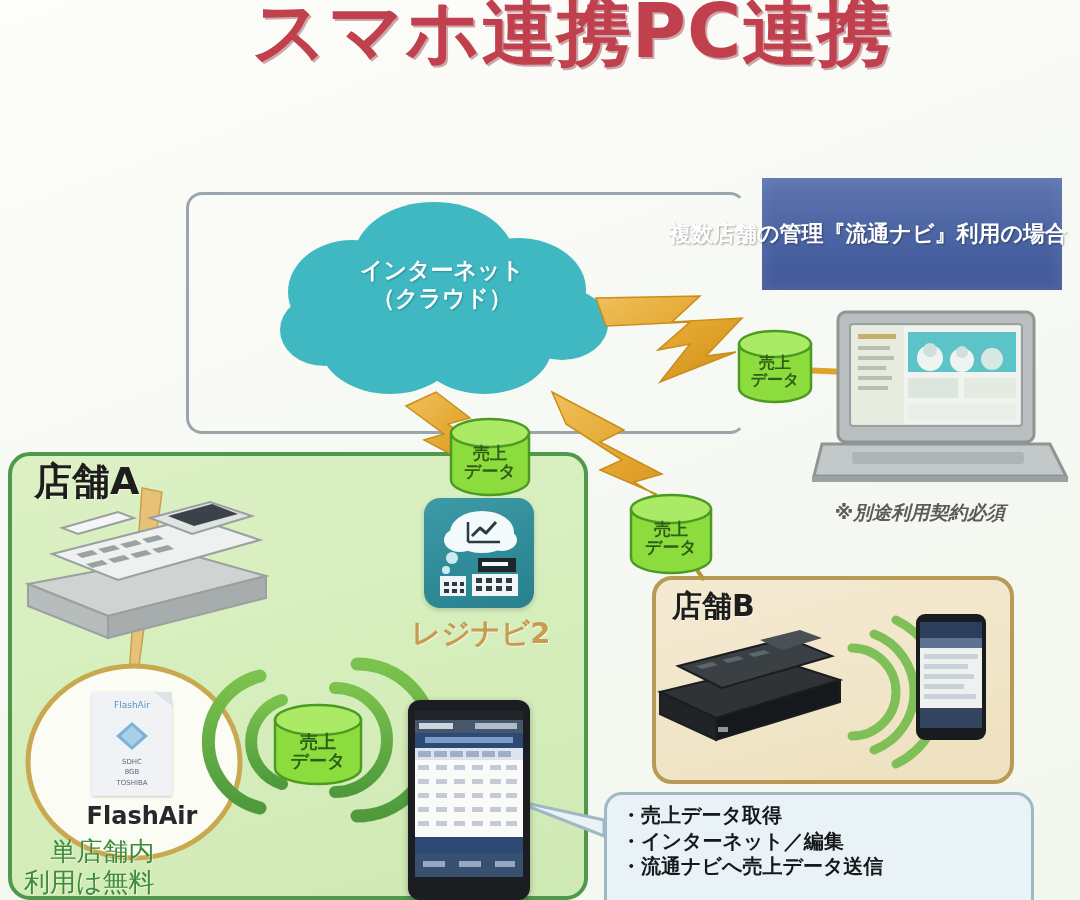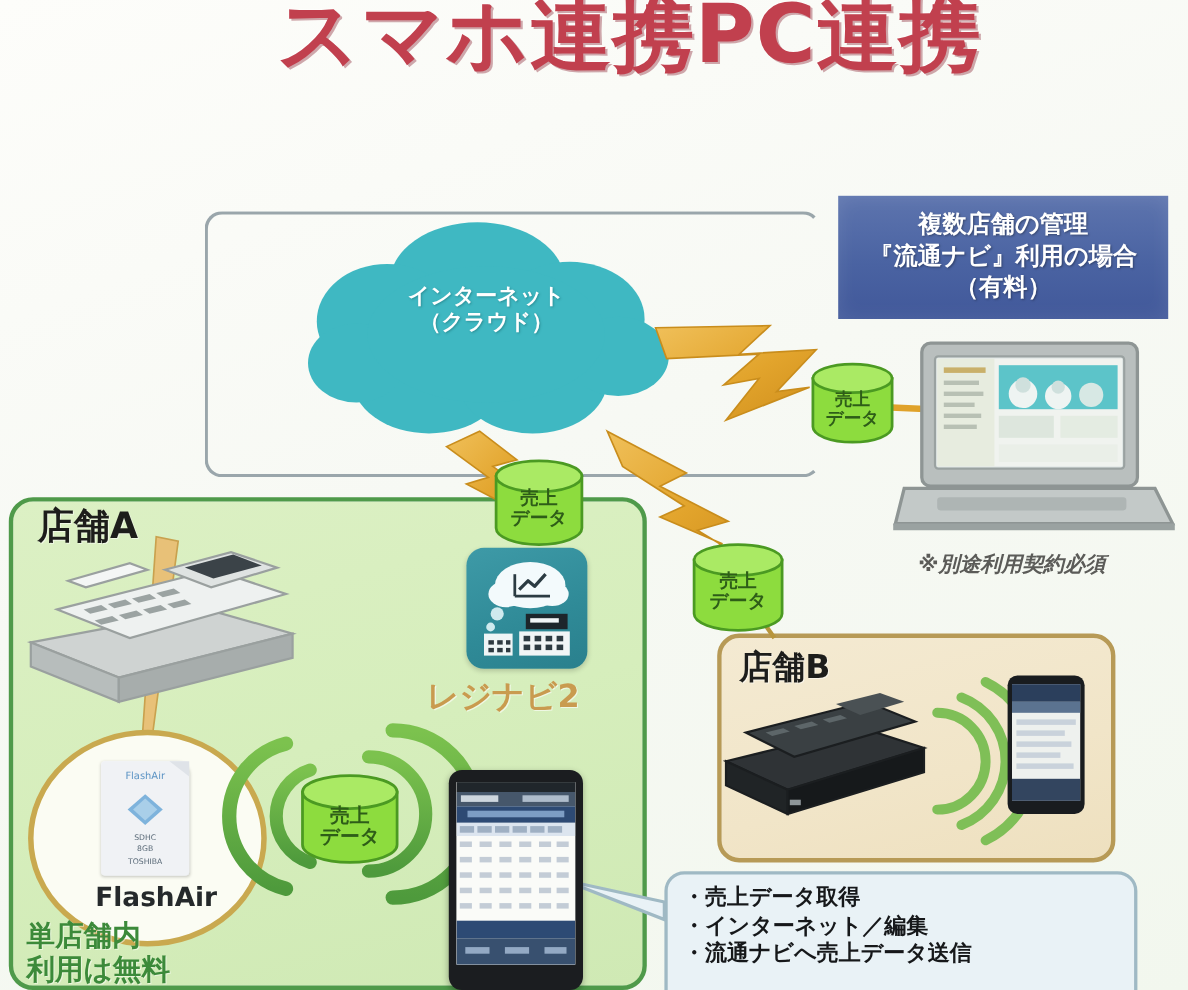--- a/index.html
+++ b/index.html
@@ -57,36 +57,36 @@
     width: 360px; height: 220px;
     z-index: 6;
   }
   .cloud-label {
     position: absolute;
     left: 0; top: 60px;
     width: 360px;
     text-align: center;
     color: #ffffff;
     font-weight: bold;
-    font-size: 20px;
+    font-size: 23px;
     line-height: 1.22;
     text-shadow: 1px 1px 2px rgba(20,90,95,.45);
     z-index: 8;
     pointer-events: none;
   }
 
   
   .blue-box {
     position: absolute;
     left: 762px; top: 178px;
     width: 300px; height: 112px;
     background: linear-gradient(180deg, #5d74ae 0%, #4a63a2 55%, #41589a 100%);
     z-index: 10;
     display: flex;
-    flex-direction: column;
+    flex-direction: row;
     align-items: center;
     justify-content: center;
     box-shadow: inset 0 0 18px rgba(255,255,255,.10);
   }
   .blue-box .bl {
     color: #ffffff;
     font-weight: bold;
     font-size: 22px;
     line-height: 1.30;
     text-shadow: 1px 1px 2px rgba(0,0,0,.35);
@@ -120,21 +120,21 @@
     width: 580px; height: 448px;
     background: linear-gradient(165deg, #dcf0c4 0%, #d6eebc 50%, #cfe9b4 100%);
     border: 4px solid #4f9a4a;
     border-radius: 22px;
     box-sizing: border-box;
     z-index: 5;
   }
   .store-a-label {
     position: absolute;
     left: 34px; top: 456px;
-    font-size: 33px;
+    font-size: 38px;
     font-weight: bold;
     color: #1d1d1b;
     z-index: 14;
     text-shadow: 1px 1px 0 rgba(255,255,255,.55);
   }
 
   
   .store-b {
     position: absolute;
     left: 652px; top: 576px;
@@ -178,20 +178,21 @@
     width: 110px; height: 110px;
     background: linear-gradient(160deg, #3e9aa7 0%, #2f8a97 60%, #2a808d 100%);
     border-radius: 16px;
     z-index: 14;
     box-shadow: 0 2px 5px rgba(0,0,0,.18);
   }
   .app-label {
     position: absolute;
     left: 388px; top: 614px;
     width: 186px;
+    text-align: center;
     font-size: 29px;
     font-weight: bold;
     color: #c99b4f;
     text-shadow: 1px 1px 0 rgba(255,255,255,.6);
     z-index: 14;
   }
 
   
   .phone-a {
     position: absolute;
@@ -242,25 +243,26 @@
     font-size: 24px;
     font-weight: bold;
     color: #25292b;
     z-index: 16;
     white-space: nowrap;
   }
   .free-note {
     position: absolute;
     left: 24px; top: 836px;
     font-size: 26px;
-    font-weight: bold;
+    font-weight: normal;
     color: #3c8a3a;
     line-height: 1.18;
     z-index: 16;
     text-shadow: 1px 1px 0 rgba(255,255,255,.5);
+    text-align: right;
   }
 
   
   .feature-box {
     position: absolute;
     left: 604px; top: 792px;
     width: 430px; height: 130px;
     background: #e9f2f6;
     border: 3px solid #9fb9c4;
     border-radius: 18px;

